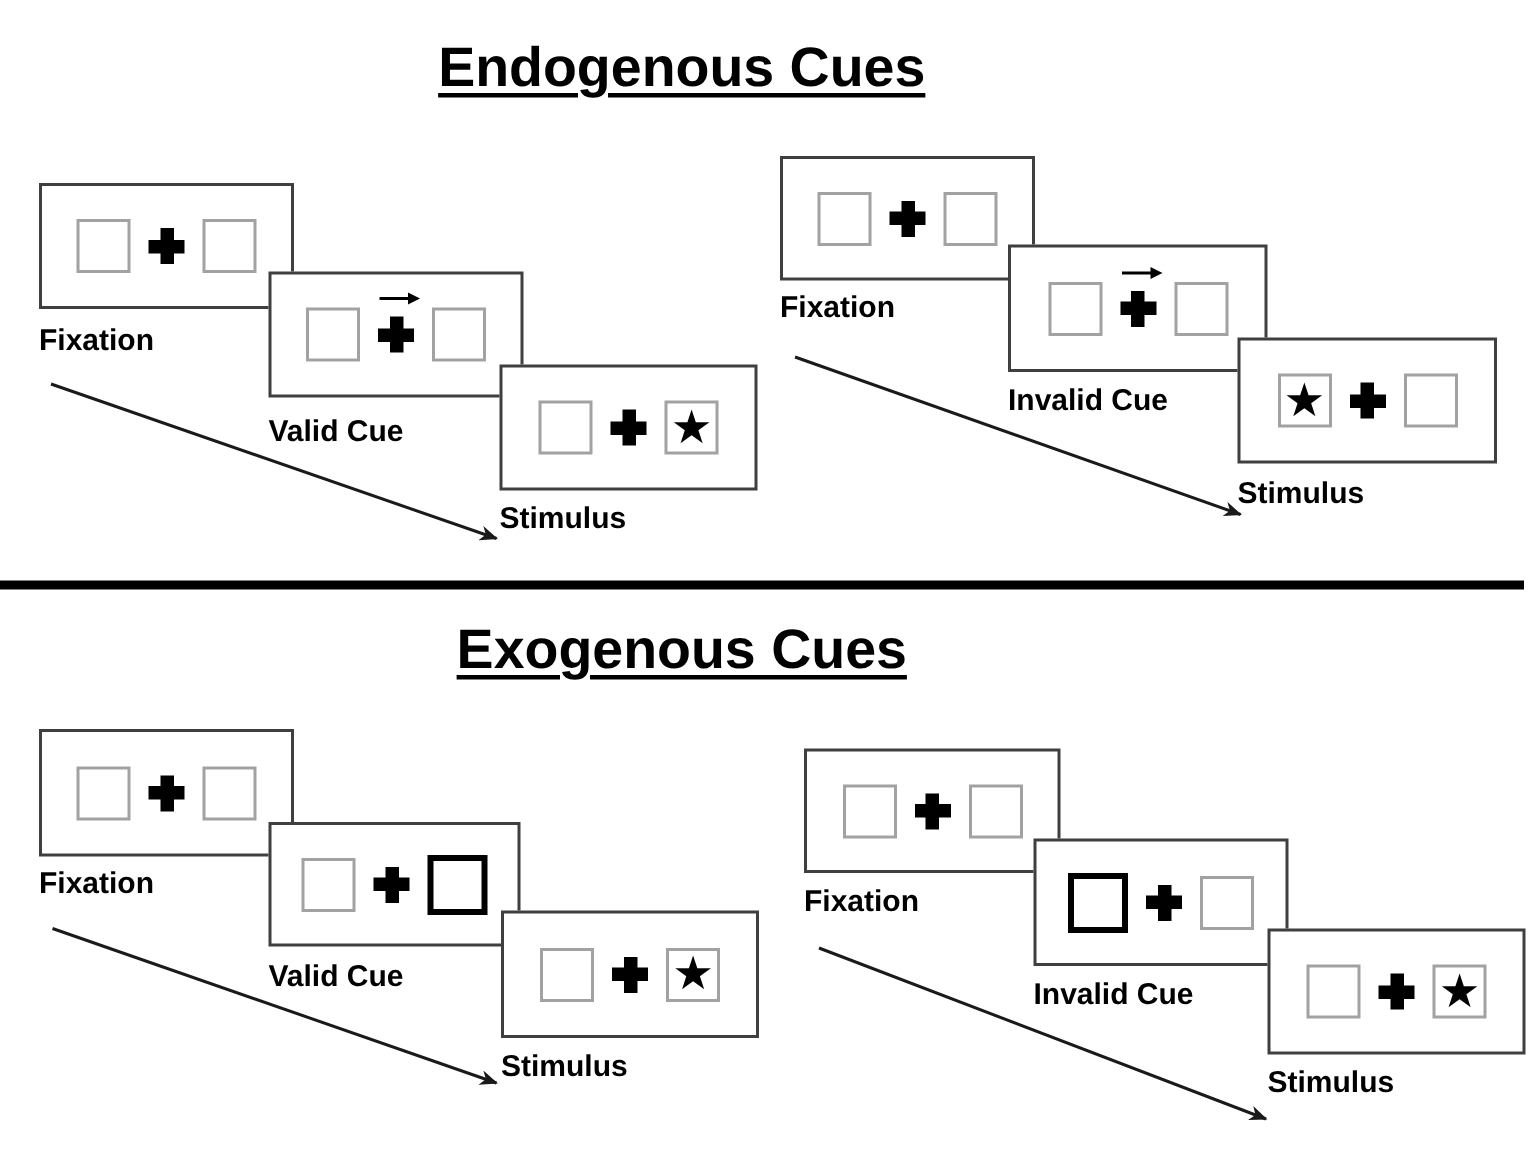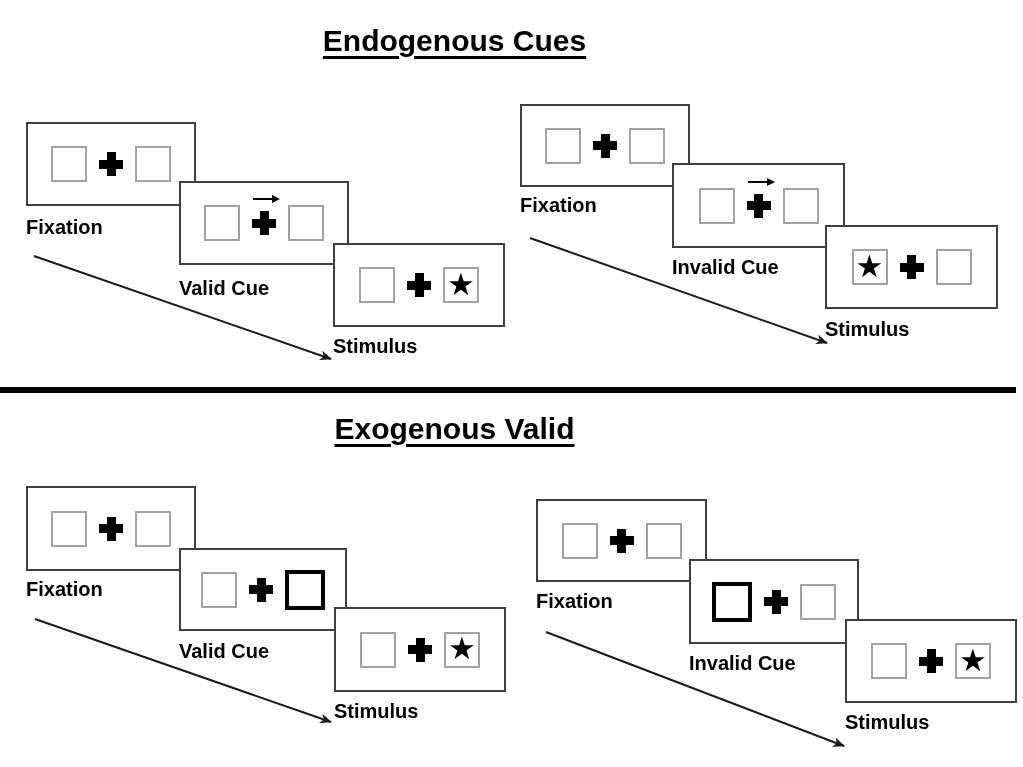--- a/index.html
+++ b/index.html
@@ -1,20 +1,20 @@
 <!DOCTYPE html>
 <html><head>
 <meta charset="utf-8">
 <style>
   html,body{margin:0;padding:0;background:#fff;}
   body{width:1023px;height:767px;position:relative;overflow:hidden;
        font-family:"Liberation Sans",sans-serif;color:#000;}
 
   .sec-title{position:absolute;left:0;width:909px;text-align:center;
-    font-weight:700;font-size:30px;letter-spacing:0px;
+    font-weight:700;font-size:37px;letter-spacing:0px;
     text-decoration:underline;text-decoration-thickness:3px;text-underline-offset:5px;
     z-index:4;}
   #title-endo{top:24px;}
   #title-exo{top:412px;}
 
   .divider{position:absolute;left:0;top:387px;width:1016px;height:6px;background:#000;z-index:4;}
 
   .arrow-layer{position:absolute;left:0;top:0;width:1023px;height:767px;z-index:1;}
 
   .panel{position:absolute;background:#fff;border:2px solid #3f3f3f;box-sizing:border-box;
@@ -46,21 +46,21 @@
     </marker>
   </defs>
   <line x1="34" y1="256" x2="331" y2="359" stroke="#1a1a1a" stroke-width="2" marker-end="url(#ah)"></line>
   <line x1="530" y1="238" x2="827" y2="343" stroke="#1a1a1a" stroke-width="2" marker-end="url(#ah)"></line>
   <line x1="35" y1="619" x2="331" y2="722" stroke="#1a1a1a" stroke-width="2" marker-end="url(#ah)"></line>
   <line x1="546" y1="632" x2="844" y2="746" stroke="#1a1a1a" stroke-width="2" marker-end="url(#ah)"></line>
 </svg>
 
 <div id="title-endo" class="sec-title">Endogenous Cues</div>
 <div class="divider"></div>
-<div id="title-exo" class="sec-title">Exogenous Valid</div>
+<div id="title-exo" class="sec-title">Exogenous Cues</div>
 
 <div class="panel" style="left:26px;top:122px;width:170px;height:84px">
   <span class="sq"></span>
   <span class="pluswrap">
       <span class="plus"></span>
     </span>
   <span class="sq"></span>
 </div>
 <div class="plabel" style="left:26px;top:216px;width:170px">Fixation</div>
 

